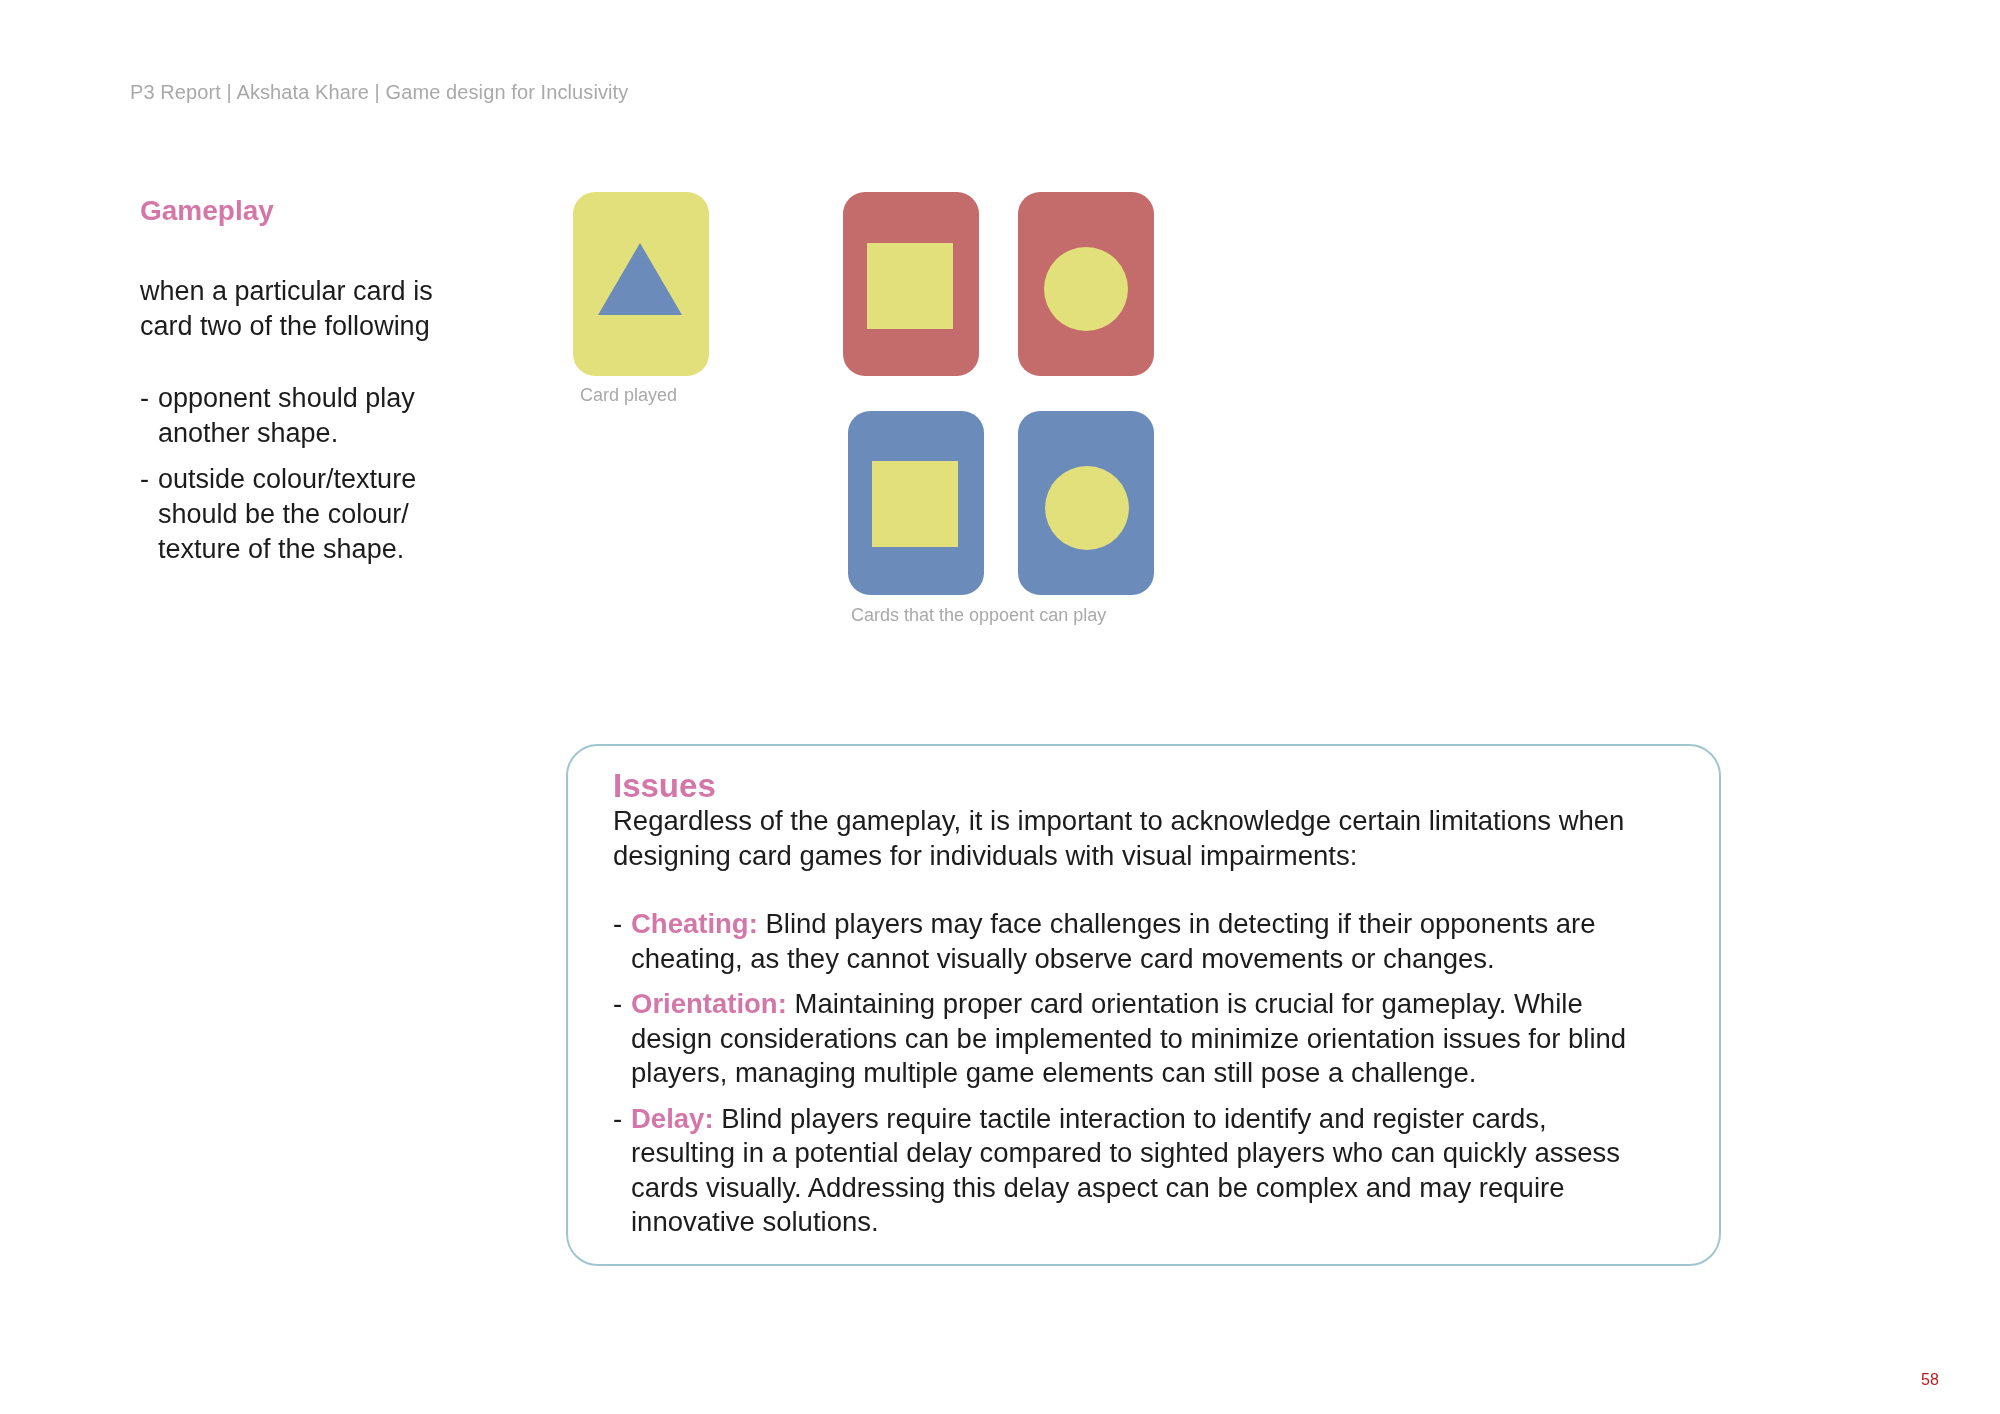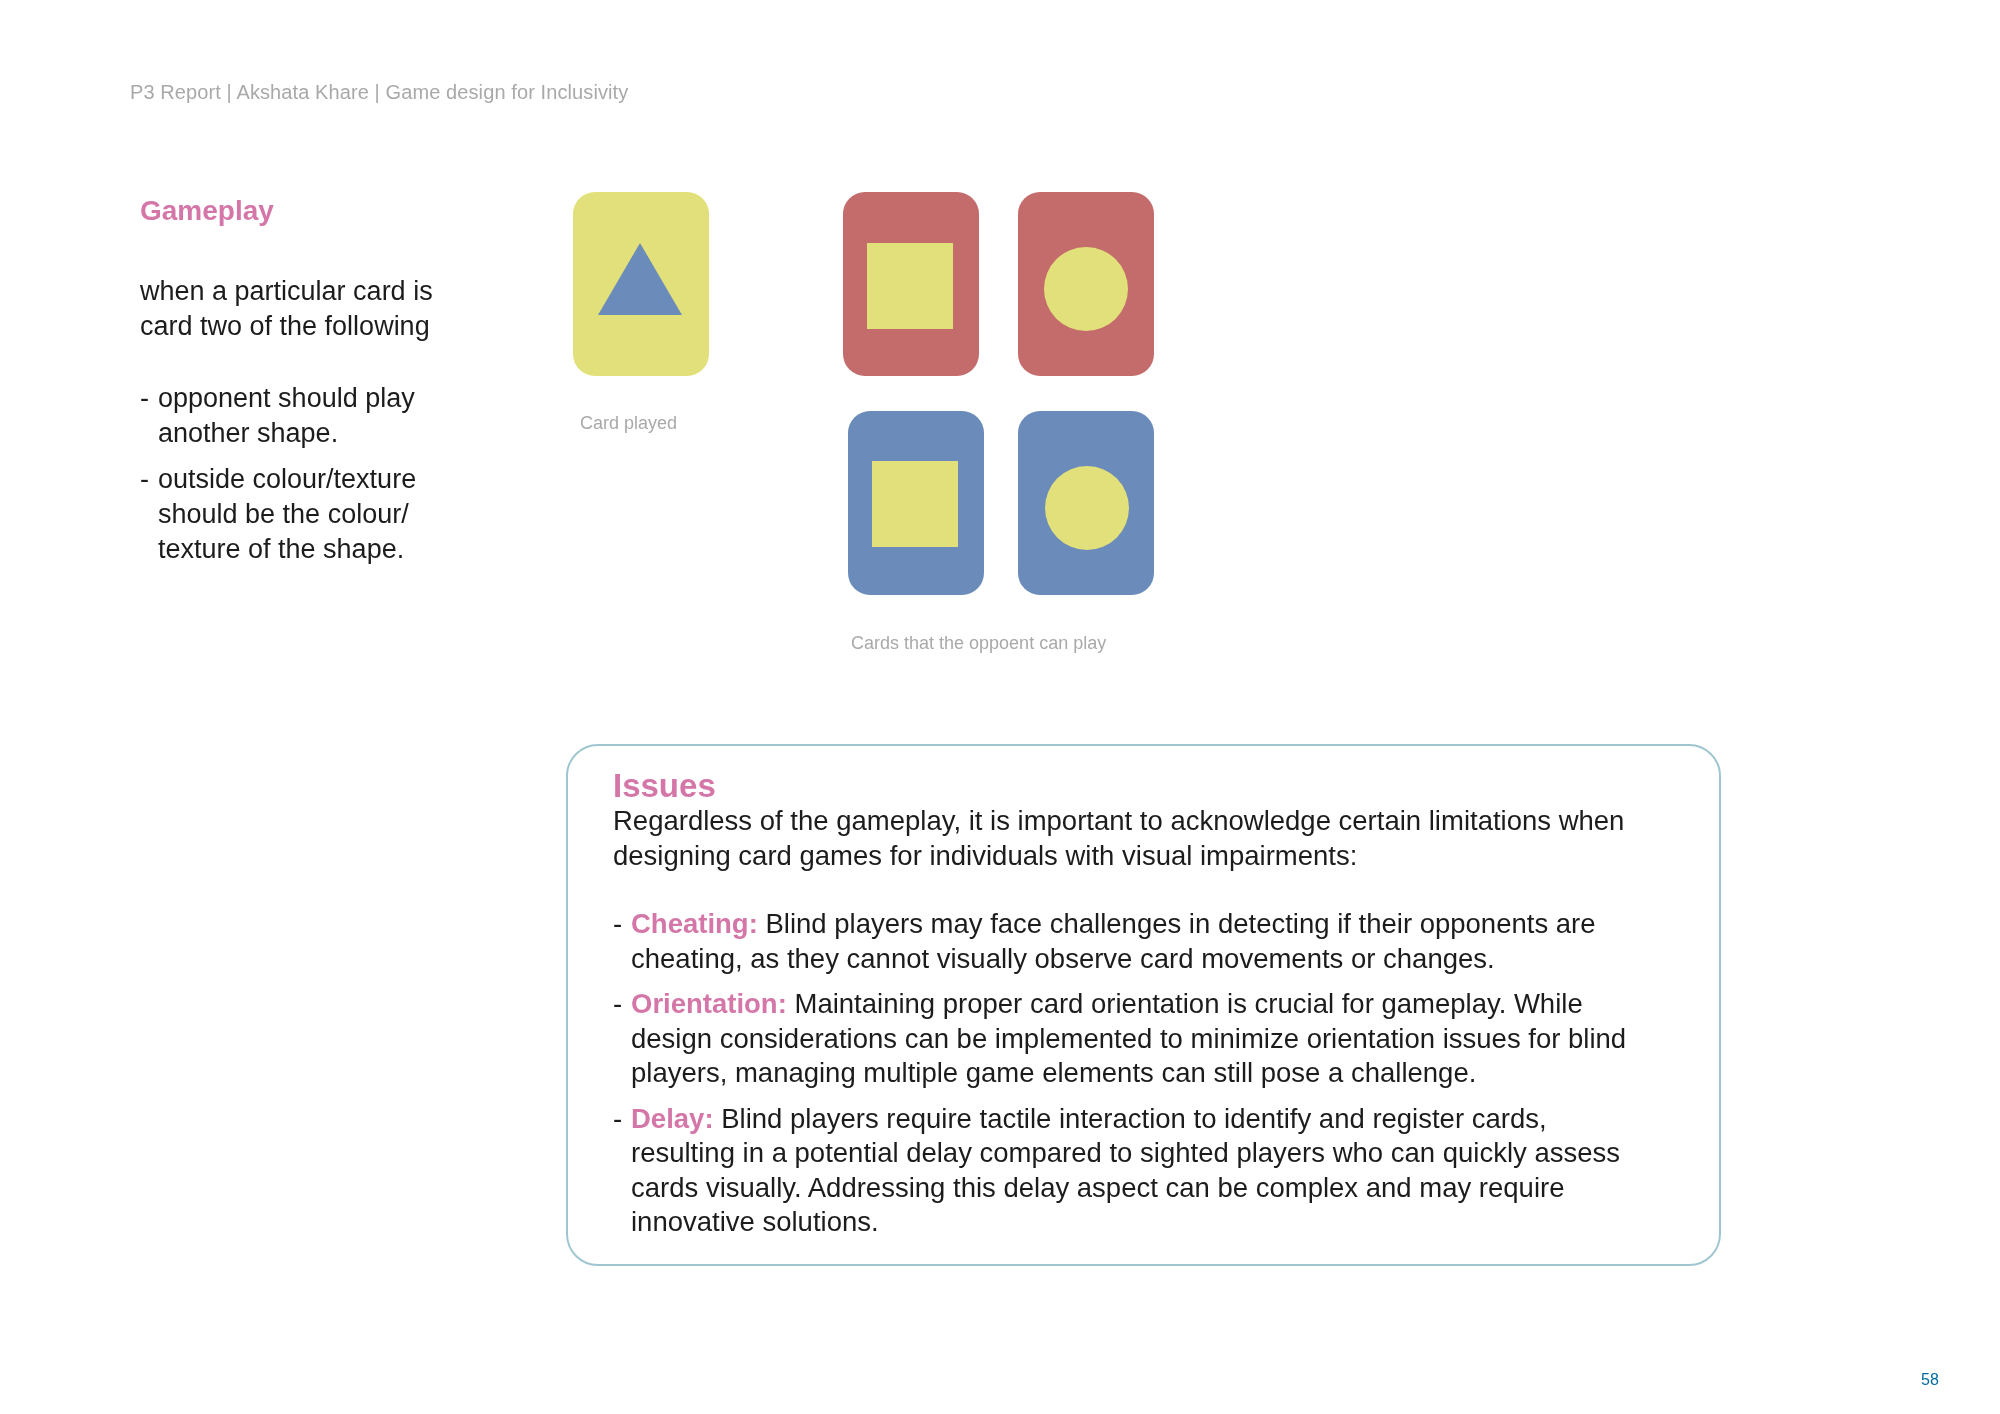--- a/index.html
+++ b/index.html
@@ -26,35 +26,35 @@
 
   
   .card { position: absolute; width: 136px; height: 184px; border-radius: 22px; }
   .yellow { background: #e2e07a; }
   .red { background: #c46c6b; }
   .blue { background: #6b8bba; }
   .shape-square { position: absolute; width: 86px; height: 86px; background: #e2e07a; left: 25px; top: 50px; }
   .shape-circle { position: absolute; width: 84px; height: 84px; border-radius: 50%; background: #e2e07a; left: 26px; top: 55px; }
   .shape-triangle { position: absolute; left: 20px; top: 50px; width: 0; height: 0;
     border-left: 42px solid transparent; border-right: 42px solid transparent; border-bottom: 72px solid #6b8bba; }
-  .caption { font-size: 18px; color: #a9a9a9; white-space: nowrap; margin-top: 28px; }
+  .caption { font-size: 18px; color: #a9a9a9; white-space: nowrap; }
 
   
   .issues {
     left: 566px; top: 744px; width: 1155px; height: 522px;
     border: 2px solid #9fc6d0; border-radius: 32px; box-sizing: border-box;
   }
   .issues .inner { position: absolute; left: 45px; top: 22px; width: 1080px; }
   .issues .title { font-size: 33px; line-height: 36px; }
   .issues .intro { font-size: 27.5px; line-height: 34.5px; }
   .issues ul { list-style: none; margin: 34px 0 0 0; padding: 0; }
   .issues li { position: relative; padding-left: 18px; font-size: 27.5px; line-height: 34.5px; margin-bottom: 11px; }
   .issues li .dash { position: absolute; left: 0; top: 0; }
 
-  .page-num { left: 1921px; top: 1371px; font-size: 16px; color: #0369a1; }
+  .page-num { left: 1921px; top: 1371px; font-size: 16px; color: #b91c1c; }
 </style>
 </head>
 <body>
 
 <div class="abs header">P3 Report | Akshata Khare | Game design for Inclusivity</div>
 
 <div class="abs gameplay">
   <div class="title pink">Gameplay</div>
   <div class="body">
     <div>when a particular card is</div>

